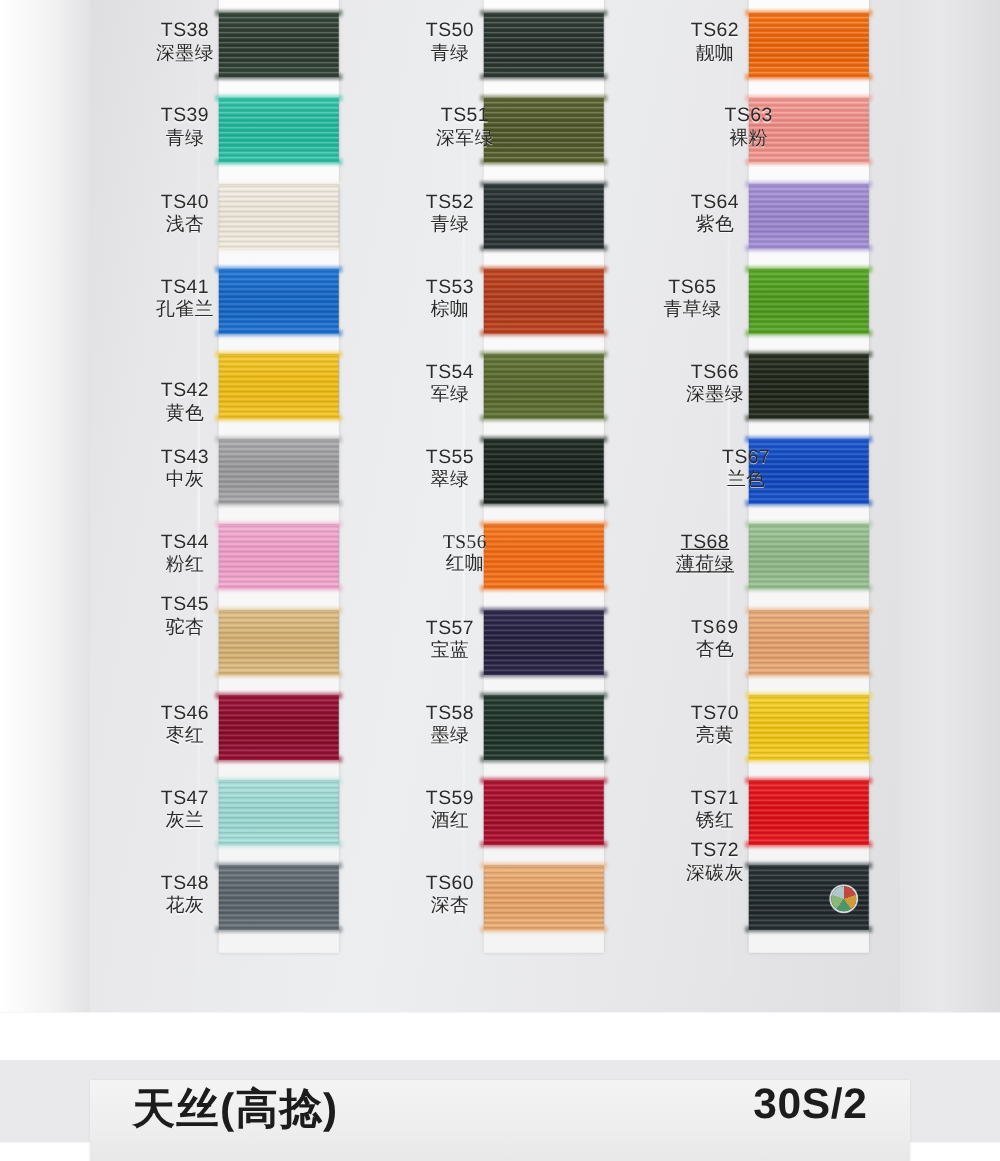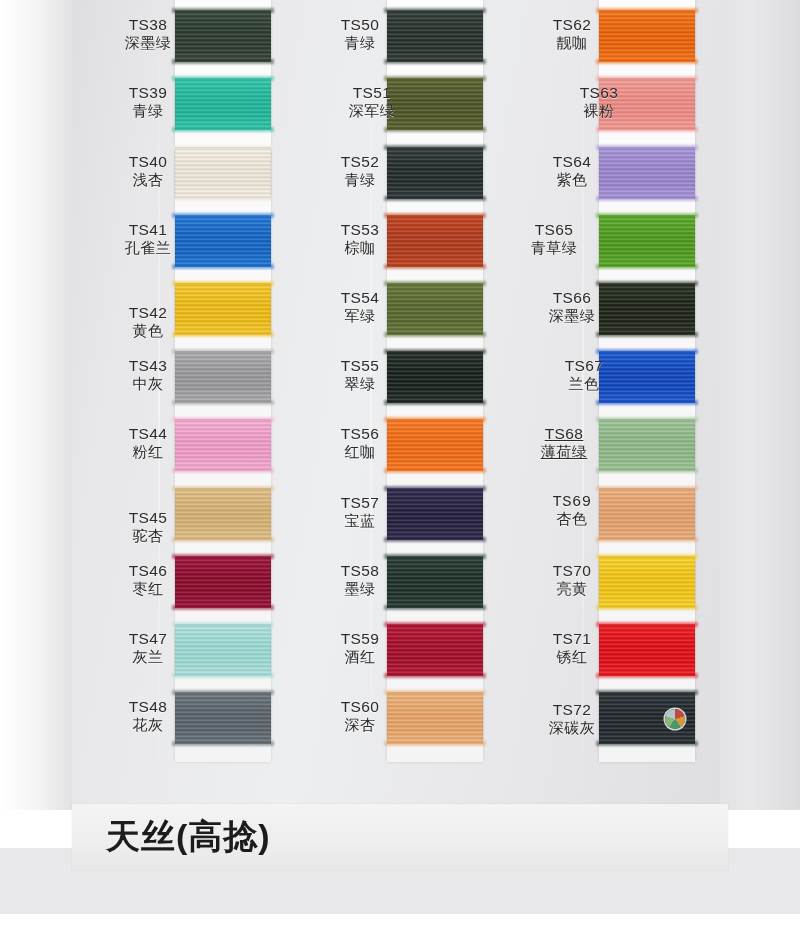--- a/index.html
+++ b/index.html
@@ -62,23 +62,23 @@
   .label{
     position:absolute;width:96px;text-align:center;
     color:#2b2b2b;line-height:1.16;
     text-shadow:0 1px 0 rgba(255,255,255,.6);
   }
   .label .code{font-size:15.5px;letter-spacing:.4px;}
   .label .cname{font-size:15px;letter-spacing:.5px;}
 
   
   .banner{
-    position:absolute;left:72px;top:804px;width:656px;height:66px;
+    position:absolute;left:72px;top:864px;width:656px;height:66px;
     background:linear-gradient(180deg,#f4f4f4 0%,#eeeeee 55%,#e8e8e8 100%);
-    display:flex;align-items:center;justify-content:space-between;
+    display:flex;justify-content:space-between;
     padding:0 34px;box-sizing:border-box;
     box-shadow:0 0 2px rgba(0,0,0,.08);
   }
   .banner .b-left{font-size:34px;font-weight:bold;color:#1c1c1c;letter-spacing:1px;}
   .banner .b-right{font-size:34px;font-weight:bold;color:#1c1c1c;letter-spacing:.5px;}
   .banner-strip-top{position:absolute;left:0;top:810px;width:800px;height:38px;background:#ffffff;}
   .banner-strip-bot{position:absolute;left:0;top:914px;width:800px;height:15px;background:#ffffff;}
 
   .brand-dot{
     position:absolute;right:10px;top:17px;width:20px;height:20px;border-radius:50%;
@@ -161,21 +161,21 @@
           </div>
           <div class="label" style="left: 100px; top: 453.4px;">
             <div class="code">TS44</div>
             <div class="cname">粉红</div>
           </div>
           <div class="swatch" title="TS45" style="left: 175px; top: 515.6px; background: linear-gradient(rgb(226, 194, 137) 0%, rgb(214, 178, 116) 40%, rgb(214, 178, 116) 72%, rgb(226, 194, 137) 100%);">
             <div class="fuzz" style="background: rgb(226, 194, 137);"></div>
             <div class="fuzzb" style="background: rgb(214, 178, 116);"></div>
             <div class="threads"></div>
           </div>
-          <div class="label" style="left: 100px; top: 537px;">
+          <div class="label" style="left: 100px; top: 503px;">
             <div class="code">TS45</div>
             <div class="cname">驼杏</div>
           </div>
           <div class="swatch" title="TS46" style="left: 175px; top: 583.8px; background: linear-gradient(rgb(158, 20, 58) 0%, rgb(140, 11, 44) 40%, rgb(140, 11, 44) 72%, rgb(158, 20, 58) 100%);">
             <div class="fuzz" style="background: rgb(158, 20, 58);"></div>
             <div class="fuzzb" style="background: rgb(140, 11, 44);"></div>
             <div class="threads"></div>
           </div>
           <div class="label" style="left: 100px; top: 589.8px;">
             <div class="code">TS46</div>
@@ -254,21 +254,21 @@
           </div>
           <div class="label" style="left: 312px; top: 385.2px;">
             <div class="code">TS55</div>
             <div class="cname">翠绿</div>
           </div>
           <div class="swatch" title="TS56" style="left: 387px; top: 447.4px; background: linear-gradient(rgb(250, 122, 33) 0%, rgb(242, 106, 18) 40%, rgb(242, 106, 18) 72%, rgb(250, 122, 33) 100%);">
             <div class="fuzz" style="background: rgb(250, 122, 33);"></div>
             <div class="fuzzb" style="background: rgb(242, 106, 18);"></div>
             <div class="threads"></div>
           </div>
-          <div class="label" style="left: 312px; top: 453.4px;">
+          <div class="label" style="left: 324px; top: 453.4px; font-family: Liberation Serif, serif;">
             <div class="code">TS56</div>
             <div class="cname">红咖</div>
           </div>
           <div class="swatch" title="TS57" style="left: 387px; top: 515.6px; background: linear-gradient(rgb(48, 42, 78) 0%, rgb(37, 32, 63) 40%, rgb(37, 32, 63) 72%, rgb(48, 42, 78) 100%);">
             <div class="fuzz" style="background: rgb(48, 42, 78);"></div>
             <div class="fuzzb" style="background: rgb(37, 32, 63);"></div>
             <div class="threads"></div>
           </div>
           <div class="label" style="left: 312px; top: 521.6px;">
             <div class="code">TS57</div>
@@ -347,21 +347,21 @@
           </div>
           <div class="label" style="left: 524px; top: 317px;">
             <div class="code">TS66</div>
             <div class="cname">深墨绿</div>
           </div>
           <div class="swatch" title="TS67" style="left: 599px; top: 379.2px; background: linear-gradient(rgb(28, 88, 209) 0%, rgb(16, 71, 190) 40%, rgb(16, 71, 190) 72%, rgb(28, 88, 209) 100%);">
             <div class="fuzz" style="background: rgb(28, 88, 209);"></div>
             <div class="fuzzb" style="background: rgb(16, 71, 190);"></div>
             <div class="threads"></div>
           </div>
-          <div class="label" style="left: 536px; top: 385.2px;">
+          <div class="label" style="left: 549px; top: 385.2px;">
             <div class="code">TS67</div>
             <div class="cname">兰色</div>
           </div>
           <div class="swatch" title="TS68" style="left: 599px; top: 447.4px; background: linear-gradient(rgb(159, 198, 152) 0%, rgb(143, 184, 135) 40%, rgb(143, 184, 135) 72%, rgb(159, 198, 152) 100%);">
             <div class="fuzz" style="background: rgb(159, 198, 152);"></div>
             <div class="fuzzb" style="background: rgb(143, 184, 135);"></div>
             <div class="threads"></div>
           </div>
           <div class="label" style="left: 516px; top: 453.4px; text-decoration: underline;">
             <div class="code">TS68</div>
@@ -393,28 +393,29 @@
           <div class="label" style="left: 524px; top: 658px;">
             <div class="code">TS71</div>
             <div class="cname">锈红</div>
           </div>
           <div class="swatch" title="TS72" style="left: 599px; top: 720.2px; background: linear-gradient(rgb(43, 51, 55) 0%, rgb(32, 39, 43) 40%, rgb(32, 39, 43) 72%, rgb(43, 51, 55) 100%);">
             <div class="fuzz" style="background: rgb(43, 51, 55);"></div>
             <div class="fuzzb" style="background: rgb(32, 39, 43);"></div>
             <div class="threads"></div>
             <div class="brand-dot"></div>
           </div>
-          <div class="label" style="left: 524px; top: 729px;">
+          <div class="label" style="left: 524px; top: 700px;">
             <div class="code">TS72</div>
             <div class="cname">深碳灰</div>
           </div>
         </div>
       </div>
   </div>
 
   <div class="banner-strip-top"></div>
   <div class="banner-strip-bot"></div>
 
   <div class="banner">
     <div class="b-left">天丝(高捻)</div>
+    <div class="b-right">30S/2</div>
   </div>
 
 </div>
 
 </body></html>

